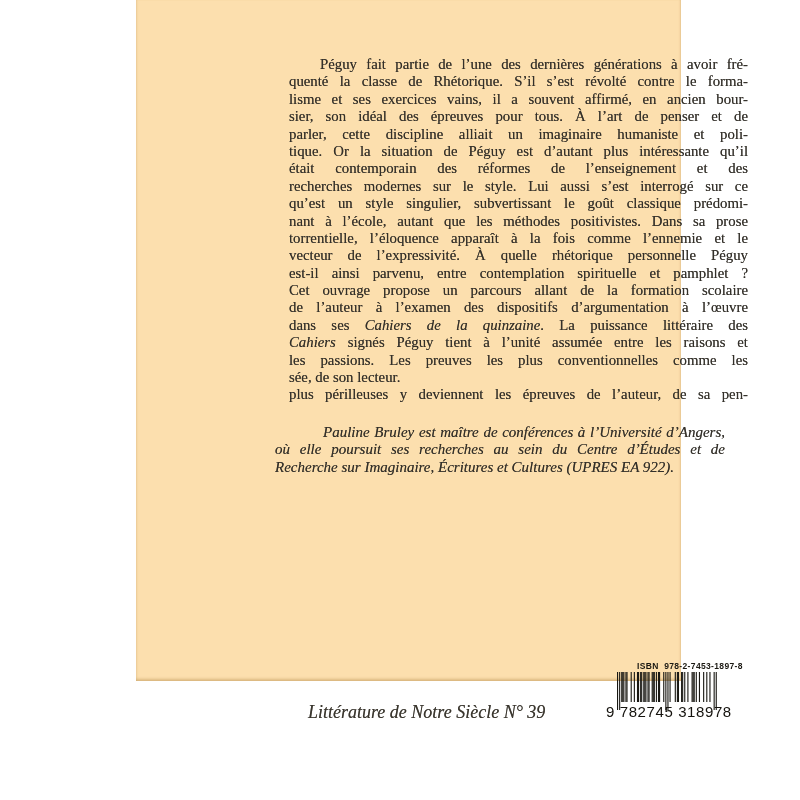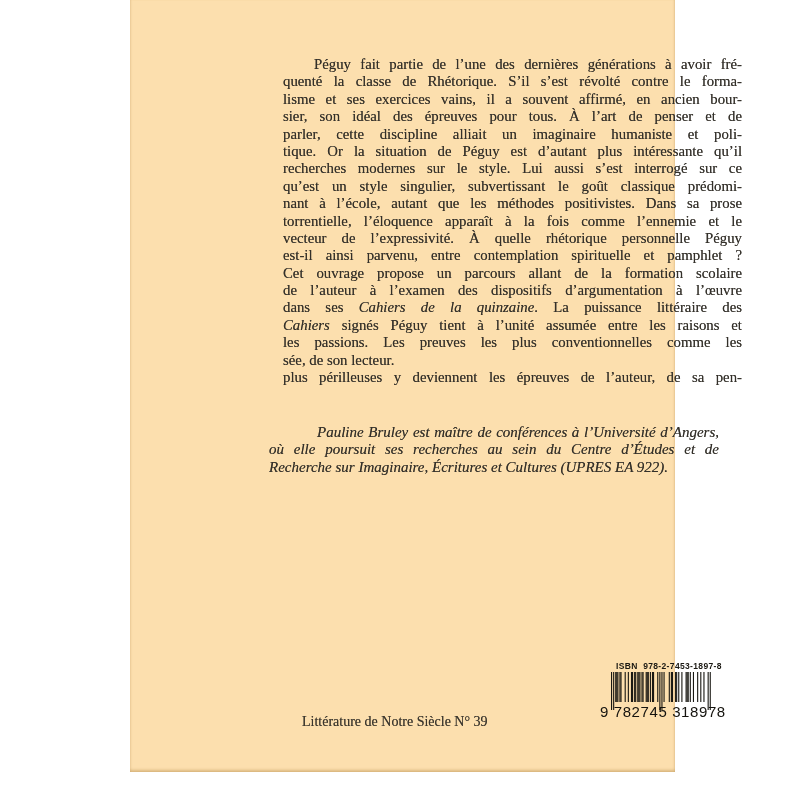--- a/index.html
+++ b/index.html
@@ -2,21 +2,21 @@
 <html><head>
 <meta charset="utf-8">
 <style>
   html,body{margin:0;padding:0;}
   body{
     width:800px;height:800px;position:relative;overflow:hidden;
     background:#ffffff;
     font-family:"Liberation Serif", serif;
   }
   .cover{
-    position:absolute;left:130px;top:0;width:545px;height:772px;
+    position:absolute;left:136px;top:0;width:545px;height:681px;
     background:#fcdfae;
     box-shadow: inset 0 -3px 3px -1px rgba(176,136,72,.45),
                 inset -2px 0 2px -1px rgba(176,136,72,.22),
                 inset 2px 0 2px -1px rgba(176,136,72,.15);
   }
   .textblock{position:absolute;color:#33302a;}
   .synopsis{
     left:153px;top:56px;width:459px;
     font-size:14.8px;
   }
@@ -29,29 +29,28 @@
     text-align:justify;text-align-last:justify;
     text-shadow:0 0 .4px rgba(40,36,28,.65);
   }
   .tline.ind{text-indent:31px;}
   .bio .tline.ind{text-indent:48px;}
   .tline.last{text-align-last:left;}
   .ital{font-style:italic;}
   .synopsis .ital{}
   .series{
     left:172px;top:702px;
-    font-size:14px;color:#3a362e;
+    font-size:18px;font-style:italic;color:#3a362e;
     text-shadow:0 0 .4px rgba(40,36,28,.6);
-    margin-top:12px;
   }
   .barcode{
     position:absolute;left:470px;top:662px;width:120px;height:58px;
   }
   .isbn-text{
-    margin-left:16px;
+    margin-left:31px;
     font-family:"Liberation Sans", sans-serif;
     font-size:8.5px;font-weight:700;letter-spacing:.35px;
     color:#1a1812;white-space:pre;line-height:9px;
   }
   .bars-wrap{margin-left:11px;margin-top:1px;}
   .bars-wrap svg{display:block;}
   .ean-digits{
     position:absolute;left:0;top:41px;width:120px;
     font-family:Liberation Sans, sans-serif;
     font-size:15px;letter-spacing:.6px;color:#15130e;
@@ -63,20 +62,21 @@
 
 <div class="cover">
 
   <div class="textblock synopsis">
       <div class="tline ind"><span>Péguy fait partie de l’une des dernières générations à avoir fré-</span></div>
       <div class="tline"><span>quenté la classe de Rhétorique. S’il s’est révolté contre le forma-</span></div>
       <div class="tline"><span>lisme et ses exercices vains, il a souvent affirmé, en ancien bour-</span></div>
       <div class="tline"><span>sier, son idéal des épreuves pour tous. À l’art de penser et de</span></div>
       <div class="tline"><span>parler, cette discipline alliait un imaginaire humaniste et poli-</span></div>
       <div class="tline"><span>tique. Or la situation de Péguy est d’autant plus intéressante qu’il</span></div>
+      <div class="tline"><span>était contemporain des réformes de l’enseignement et des</span></div>
       <div class="tline"><span>recherches modernes sur le style. Lui aussi s’est interrogé sur ce</span></div>
       <div class="tline"><span>qu’est un style singulier, subvertissant le goût classique prédomi-</span></div>
       <div class="tline"><span>nant à l’école, autant que les méthodes positivistes. Dans sa prose</span></div>
       <div class="tline"><span>torrentielle, l’éloquence apparaît à la fois comme l’ennemie et le</span></div>
       <div class="tline"><span>vecteur de l’expressivité. À quelle rhétorique personnelle Péguy</span></div>
       <div class="tline"><span>est-il ainsi parvenu, entre contemplation spirituelle et pamphlet ?</span></div>
       <div class="tline"><span>Cet ouvrage propose un parcours allant de la formation scolaire</span></div>
       <div class="tline"><span>de l’auteur à l’examen des dispositifs d’argumentation à l’œuvre</span></div>
       <div class="tline"><span>dans ses </span><span class="ital">Cahiers de la quinzaine</span><span>. La puissance littéraire des</span></div>
       <div class="tline"><span class="ital">Cahiers</span><span> signés Péguy tient à l’unité assumée entre les raisons et</span></div>

